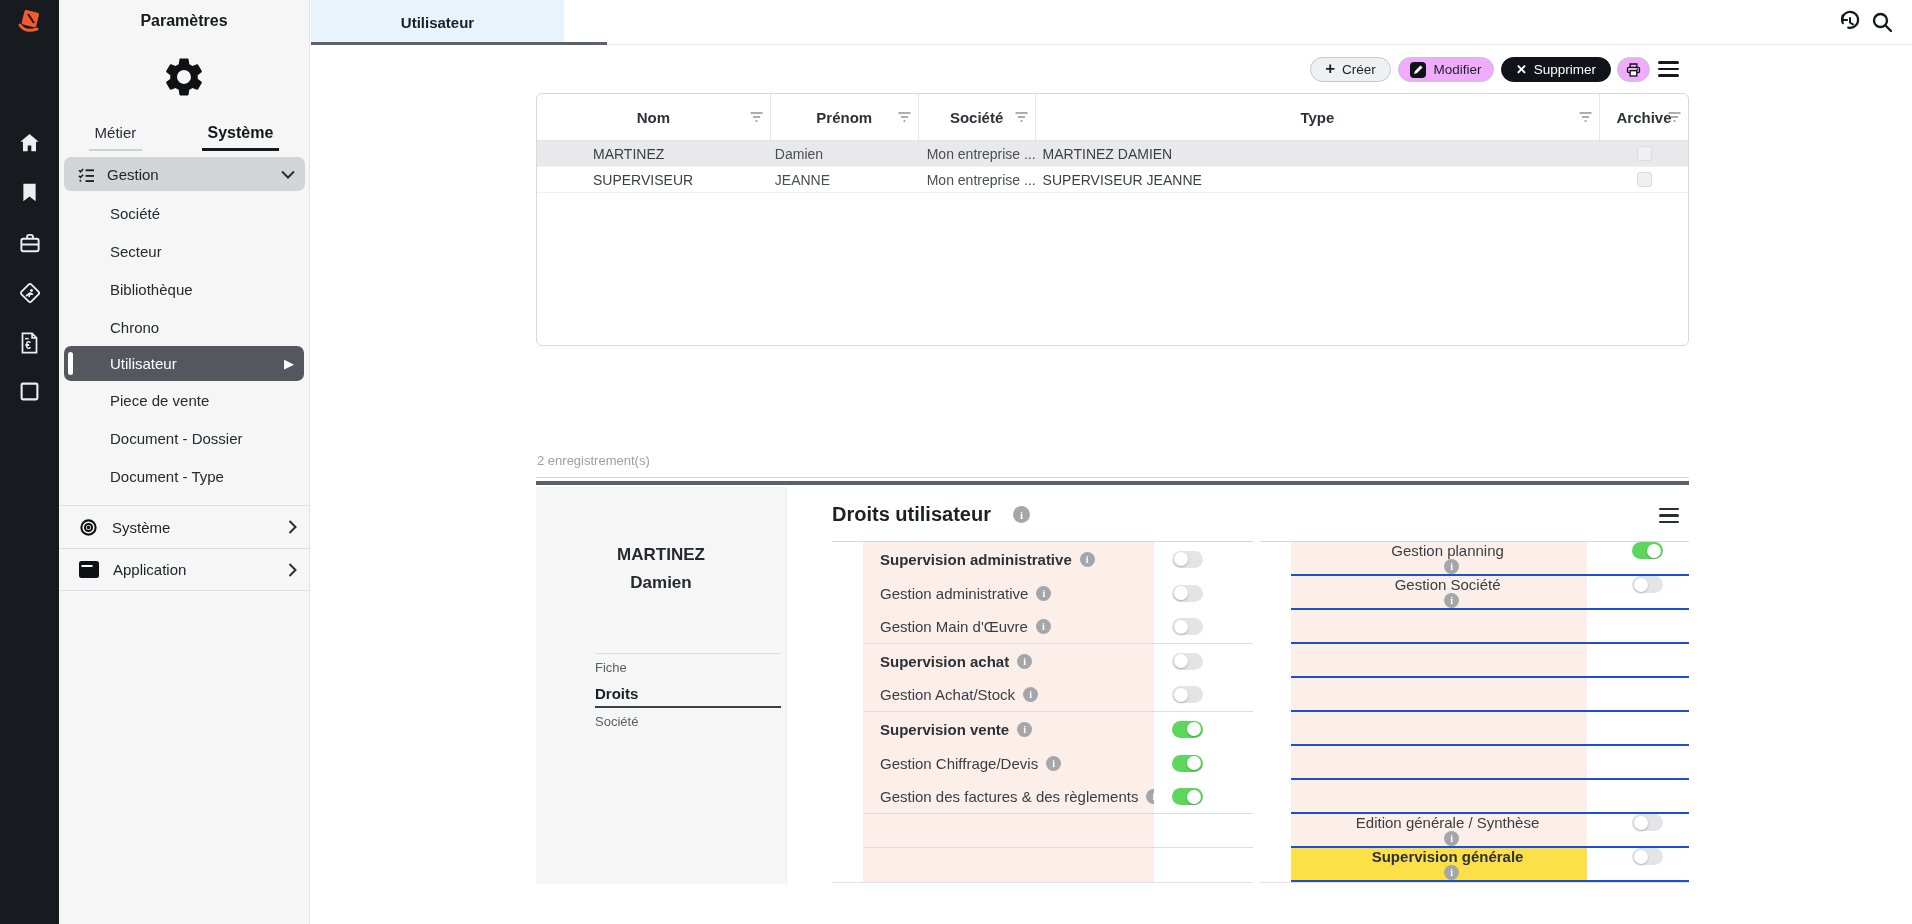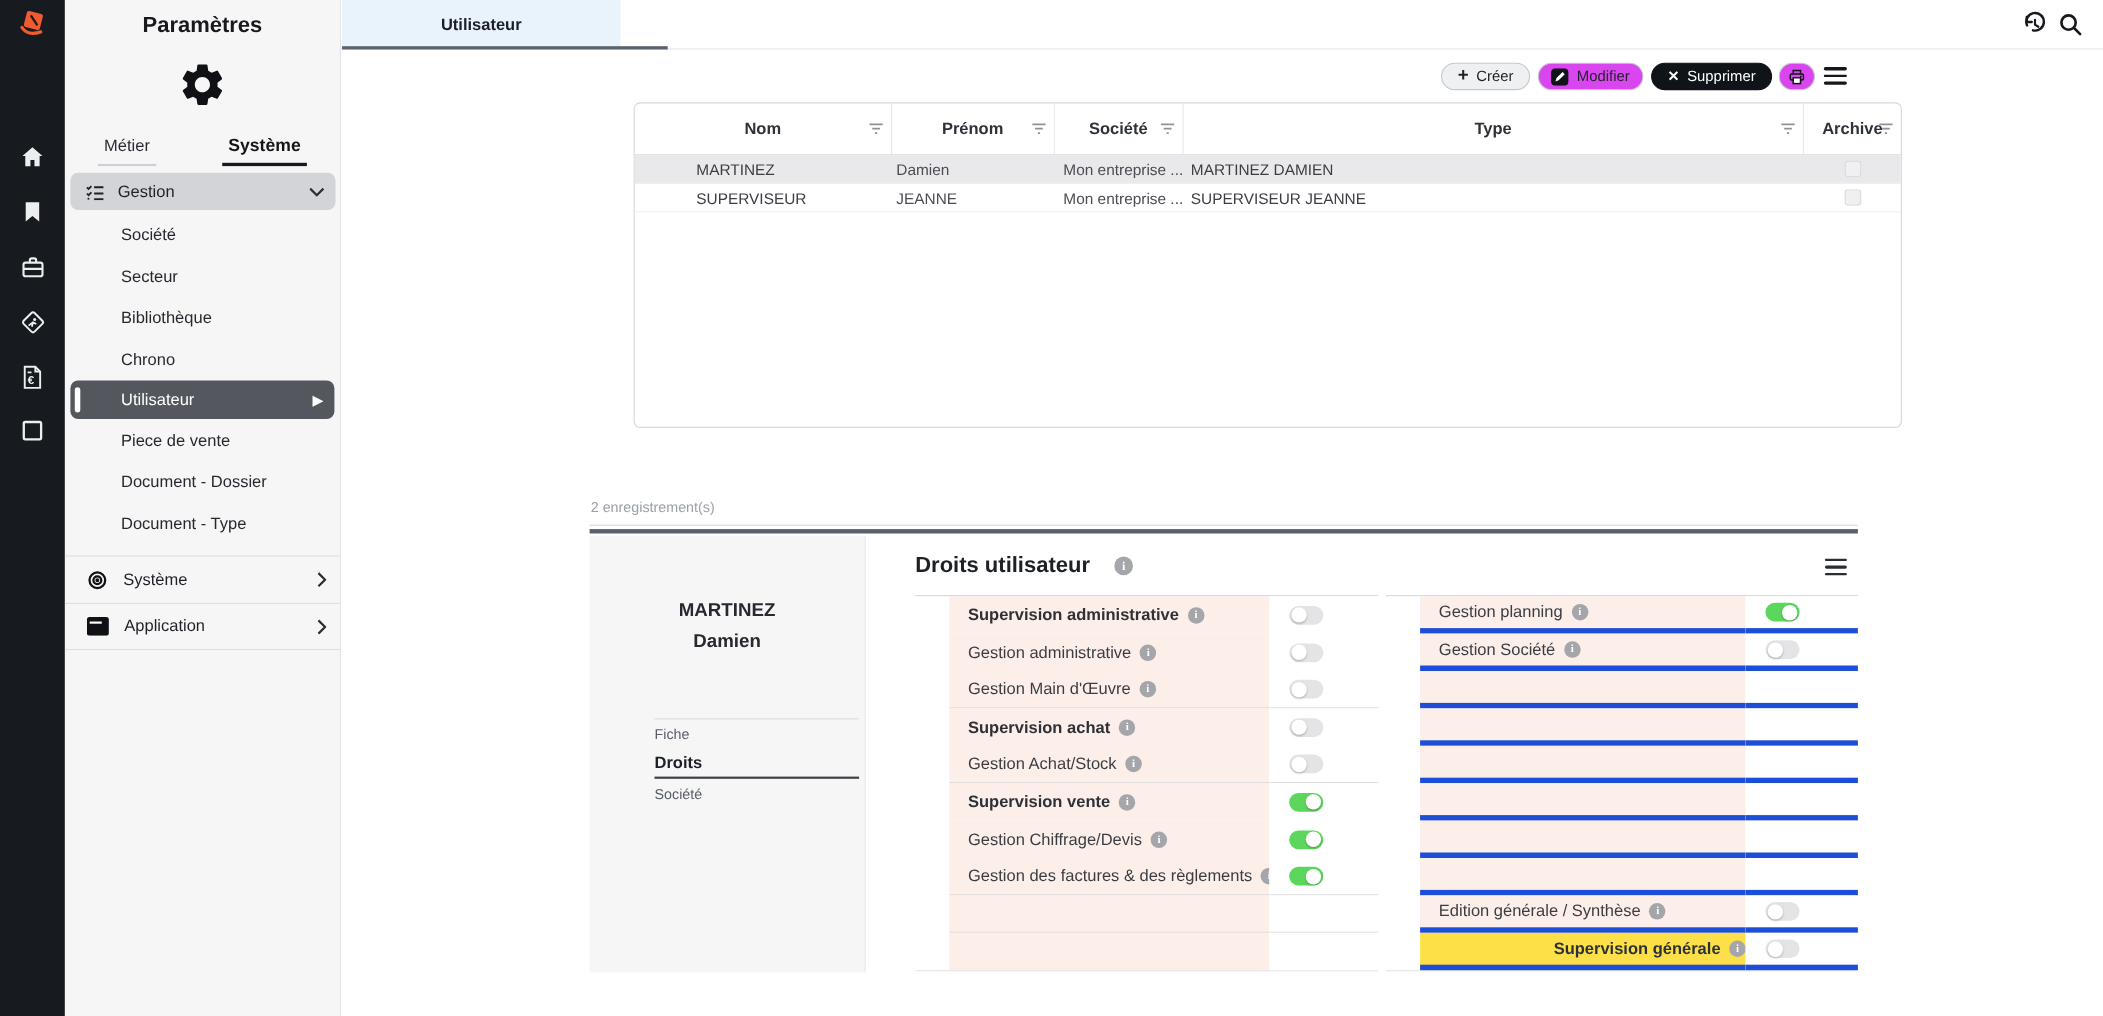--- a/index.html
+++ b/index.html
@@ -8,21 +8,21 @@
          font-family:"Liberation Sans", sans-serif; color:#26292e; }
 
   
   .rail { position:absolute; left:0; top:0; width:59px; height:924px; background:#171a1f; }
   .rail .ric { position:absolute; left:0; width:59px; display:flex; justify-content:center; color:#eceef0; cursor:pointer; }
 
   
   .sidebar { position:absolute; left:59px; top:0; width:251px; height:924px;
              background:#f6f6f7; border-right:1px solid #e4e4e6; }
   .sb-title { position:absolute; top:12px; left:0; width:100%; text-align:center;
-              font-size:20px; font-weight:bold; color:#17191d; }
+              font-size:16px; font-weight:bold; color:#17191d; }
   .sb-gear { position:absolute; top:54px; left:0; width:100%; display:flex; justify-content:center; color:#101114; }
   .sb-tabs { position:absolute; top:124px; left:0; width:100%; display:flex; justify-content:space-around; }
   .sb-tab { font-size:15px; color:#2a2d33; padding:0 6px 6px 6px; border-bottom:2px solid #cfd0d3; cursor:pointer; }
   .sb-tab.active { font-weight:bold; font-size:16px; border-bottom:3px solid #17191d; color:#131519; }
   .sb-group-hdr { position:absolute; left:5px; top:157px; width:241px; height:34px; background:#d2d4d7;
                   border-radius:7px; display:flex; align-items:center; padding:0 10px 0 14px; cursor:pointer; }
   .sb-group-hdr .glabel { font-size:15px; margin-left:12px; color:#1e2126; flex:1; }
   .sb-items { position:absolute; left:0; top:194px; width:100%; }
   .side-item { position:relative; height:38px; display:flex; align-items:center;
                padding-left:51px; font-size:15px; color:#26292e; cursor:pointer; }
@@ -43,34 +43,34 @@
   .topbar { position:absolute; left:0; top:0; width:100%; height:45px; border-bottom:1px solid #e6e8eb; }
   .top-tab { position:absolute; left:1px; top:0; width:253px; height:45px; background:#e9f3fb;
              display:flex; align-items:center; justify-content:center;
              font-size:15px; font-weight:bold; color:#1b1e24; cursor:pointer; }
   .tab-underline { position:absolute; left:1px; top:42px; width:296px; height:3px; background:#5a626d; }
   .top-ic { position:absolute; top:10px; color:#17191d; cursor:pointer; }
 
   
   .btn { position:absolute; top:57px; height:25px; border-radius:13px; display:flex;
          align-items:center; justify-content:center; gap:7px; font-size:13.5px; cursor:pointer;
-         color:#1e2126; background:#d946ef; border:1px solid #c4c8ce; }
+         color:#1e2126; background:#f0abfc; border:1px solid #c4c8ce; }
   .btn-create { left:1000px; width:81px; background:#eef0f2; }
   .btn-create .plus { font-size:17px; font-weight:bold; line-height:1; margin-top:-2px; }
   .btn-modify { left:1088px; width:96px; }
   .btn-delete { left:1191px; width:110px; background:#101318; border-color:#101318; color:#fff; }
   .btn-delete .x { font-size:13px; font-weight:bold; }
   .btn-print  { left:1307px; width:33px; border-radius:13px; }
   .burger { position:absolute; left:1348px; top:61px; width:21px; height:16px; cursor:pointer;
             display:flex; flex-direction:column; justify-content:space-between; }
   .burger i { display:block; height:2.6px; background:#15171b; border-radius:2px; }
 
   
-  .utable { position:absolute; left:226px; top:93px; width:1153px; height:296px;
-            border:1px solid #d7d8da; border-radius:6px; overflow:hidden; background:#fff;margin-left:40px; }
+  .utable { position:absolute; left:226px; top:93px; width:1153px; height:253px;
+            border:1px solid #d7d8da; border-radius:6px; overflow:hidden; background:#fff; }
   .uhead { display:flex; height:47px; border-bottom:1px solid #e2e3e6; }
   .hcell { position:relative; display:flex; align-items:center; justify-content:center;
            font-size:15px; font-weight:bold; color:#2e3238; border-right:1px solid #e6e7ea; }
   .hcell:last-child { border-right:none; }
   .hcell .filt { position:absolute; right:7px; top:50%; margin-top:-6px; color:#8e9298; cursor:pointer; }
   .c1 { width:234px; } .c2 { width:148px; } .c3 { width:117px; } .c4 { width:565px; } .c5 { width:88px; }
   .urow { display:flex; height:26px; align-items:center; font-size:14px; color:#4a4d53;
           border-bottom:1px solid #f0f0f2; cursor:pointer; }
   .urow.selected { background:#e9e9eb; }
   .urow > div { white-space:nowrap; overflow:hidden; }
@@ -98,21 +98,21 @@
             display:flex; align-items:center; gap:14px; }
   .panel-burger { position:absolute; left:1349px; top:508px; width:20px; height:15px; cursor:pointer;
                   display:flex; flex-direction:column; justify-content:space-between; }
   .panel-burger i { display:block; height:2.4px; background:#2a2d33; border-radius:2px; }
 
   .rtable { position:absolute; top:541px; border-top:1px solid #d8d8da; border-bottom:1px solid #e3e3e5; }
   .rt-left  { left:522px; width:421px; }
   .rt-right { left:950px; width:429px; }
   .r-row { display:flex; height:34px; }
   .r-row.group-end > div { border-bottom:1px solid #dcdcde; }
-  .r-row.bordered  > div { border-bottom:5px solid #1d4ed8; }
+  .r-row.bordered  > div { border-bottom:2px solid #1d4ed8;flex-direction:column; }
   .r-label { background:#fceee8; display:flex; align-items:center; padding-left:17px;
              font-size:15px; color:#3a3e44; white-space:nowrap; overflow:hidden;margin-left:31px; }
   .rt-left  .r-label { width:315px; } .rt-left  .r-toggle { width:106px; }
   .rt-right .r-label { width:320px; } .rt-right .r-toggle { width:109px; }
   .r-label.yellow { background:#fde047;justify-content:flex-end; }
   .r-label .b { font-weight:bold; color:#2d3137; }
   .r-toggle { background:#fff; display:flex; align-items:center; padding-left:18px; }
   .info-ic { display:inline-flex; align-items:center; justify-content:center; width:15px; height:15px;
              border-radius:50%; background:#a4a6aa; color:#fff; font-size:10px; font-weight:bold;
              margin-left:8px; flex:none; cursor:pointer; font-family:"Liberation Serif", serif; }

